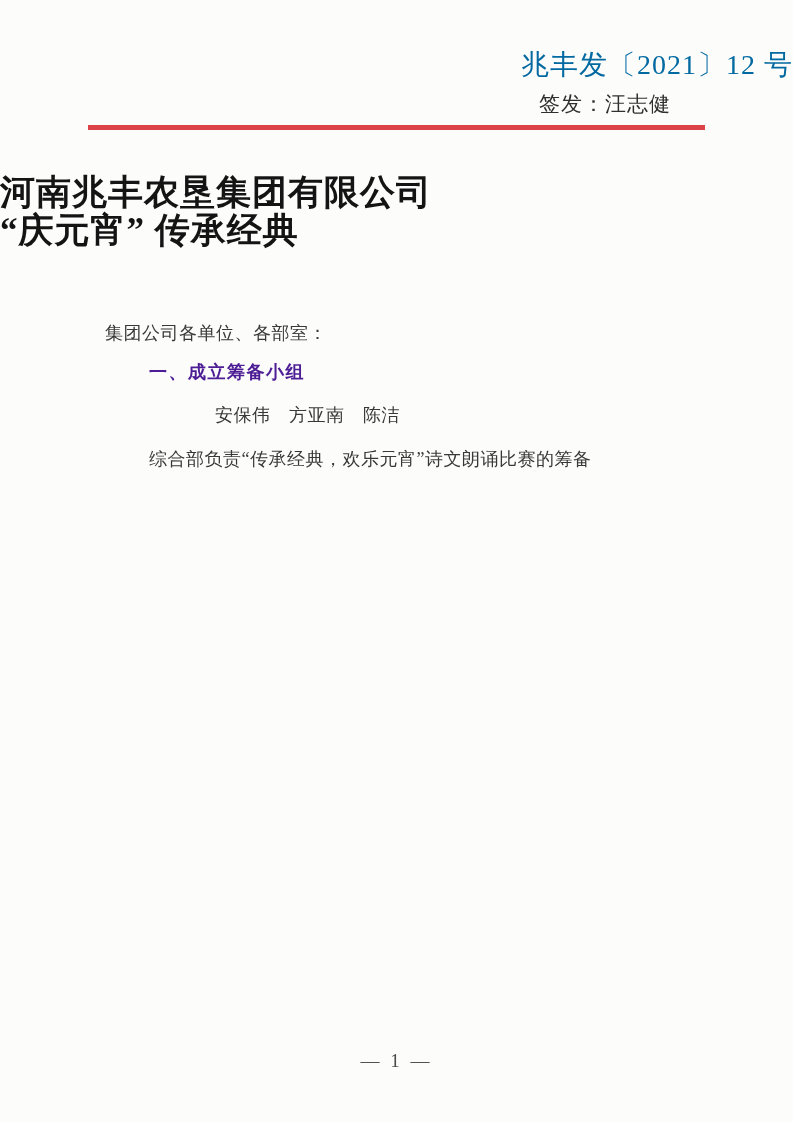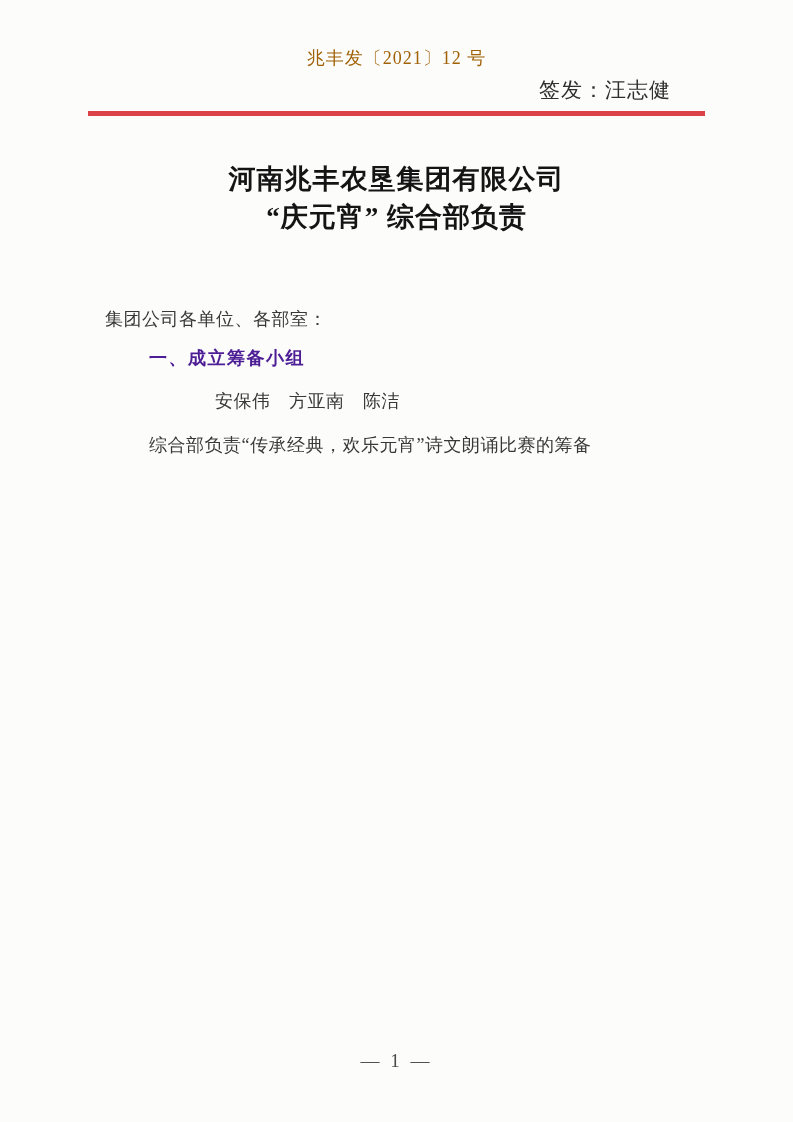--- a/index.html
+++ b/index.html
@@ -30,44 +30,44 @@
     font-weight: bold;
     color: #df4a50;
     white-space: nowrap;
     transform: scaleY(2.05);
     transform-origin: center;
     letter-spacing: 0px;
     font-family: "Liberation Serif", "DejaVu Serif", serif;
   }
   .doc-number {
     margin-top: 46px;
-    text-align: center;
-    font-size: 18px;
-    color: #a16207;
+    text-align: right;
+    font-size: 28px;
+    color: #0369a1;
     letter-spacing: 1px;
   }
   .signer {
     margin-top: 6px;
     text-align: right;
     padding-right: 122px;
     font-size: 21px;
     color: #2f2f2f;
     letter-spacing: 1px;
   }
   .red-rule {
     margin: 7px 88px 0 88px;
     height: 5px;
     background: #dc4349;
   }
   
   .doc-title {
     margin-top: 44px;
-    text-align: center;
+    text-align: left;
     font-weight: bold;
-    font-size: 27px;
+    font-size: 35px;
     line-height: 38px;
     color: #141414;
     letter-spacing: 1px;
   }
   
   .body-text {
     margin: 64px 100px 0 105px;
     font-size: 18px;
     line-height: 39px;
     color: #383838;
@@ -106,21 +106,21 @@
 
 
   <div class="doc-number">兆丰发〔2021〕12 号</div>
 
   <div class="signer">签发：汪志健</div>
 
   <div class="red-rule"></div>
 
   <div class="doc-title">
     <div>河南兆丰农垦集团有限公司</div>
-    <div>“庆元宵” 综合部负责</div>
+    <div>“庆元宵” 传承经典</div>
   </div>
 
   <div class="body-text">
     <p>集团公司各单位、各部室：</p>
     <p class="section-heading">一、成立筹备小组</p>
     <p class="members-line2">安保伟　方亚南　陈洁</p>
     <p class="para-indent closing-para">综合部负责“传承经典，欢乐元宵”诗文朗诵比赛的筹备</p>
   </div>
 
   <div class="page-number">— 1 —</div>

